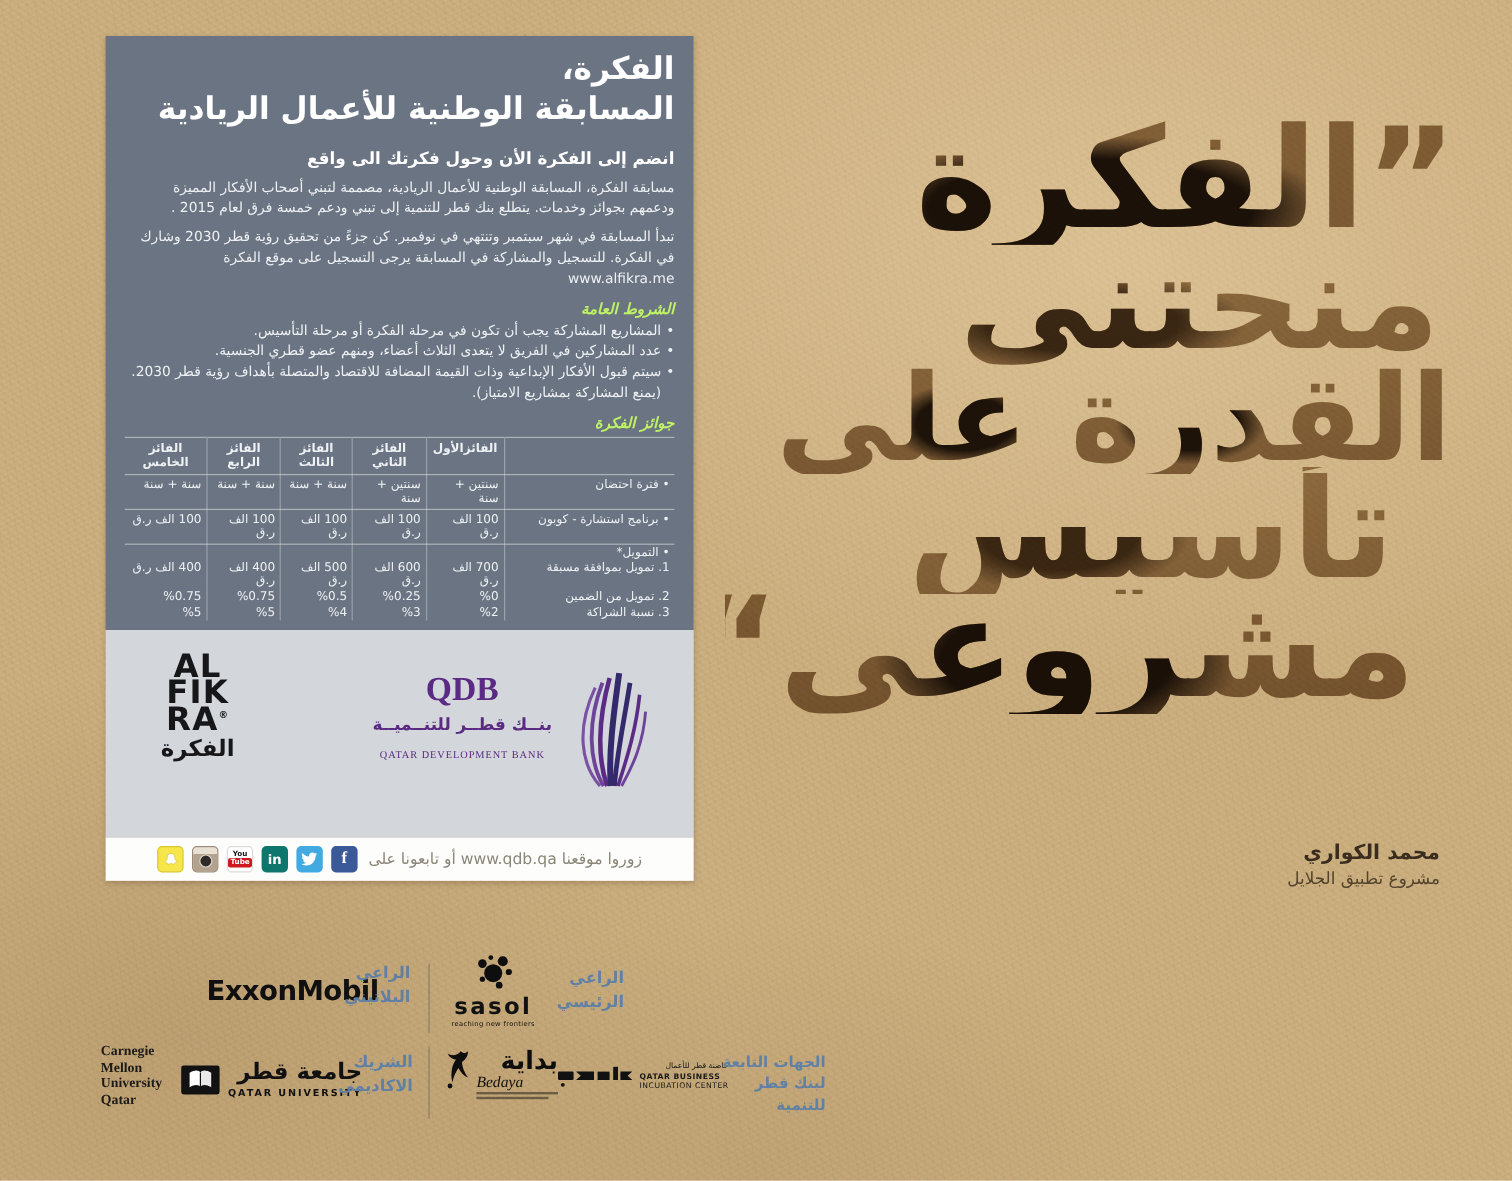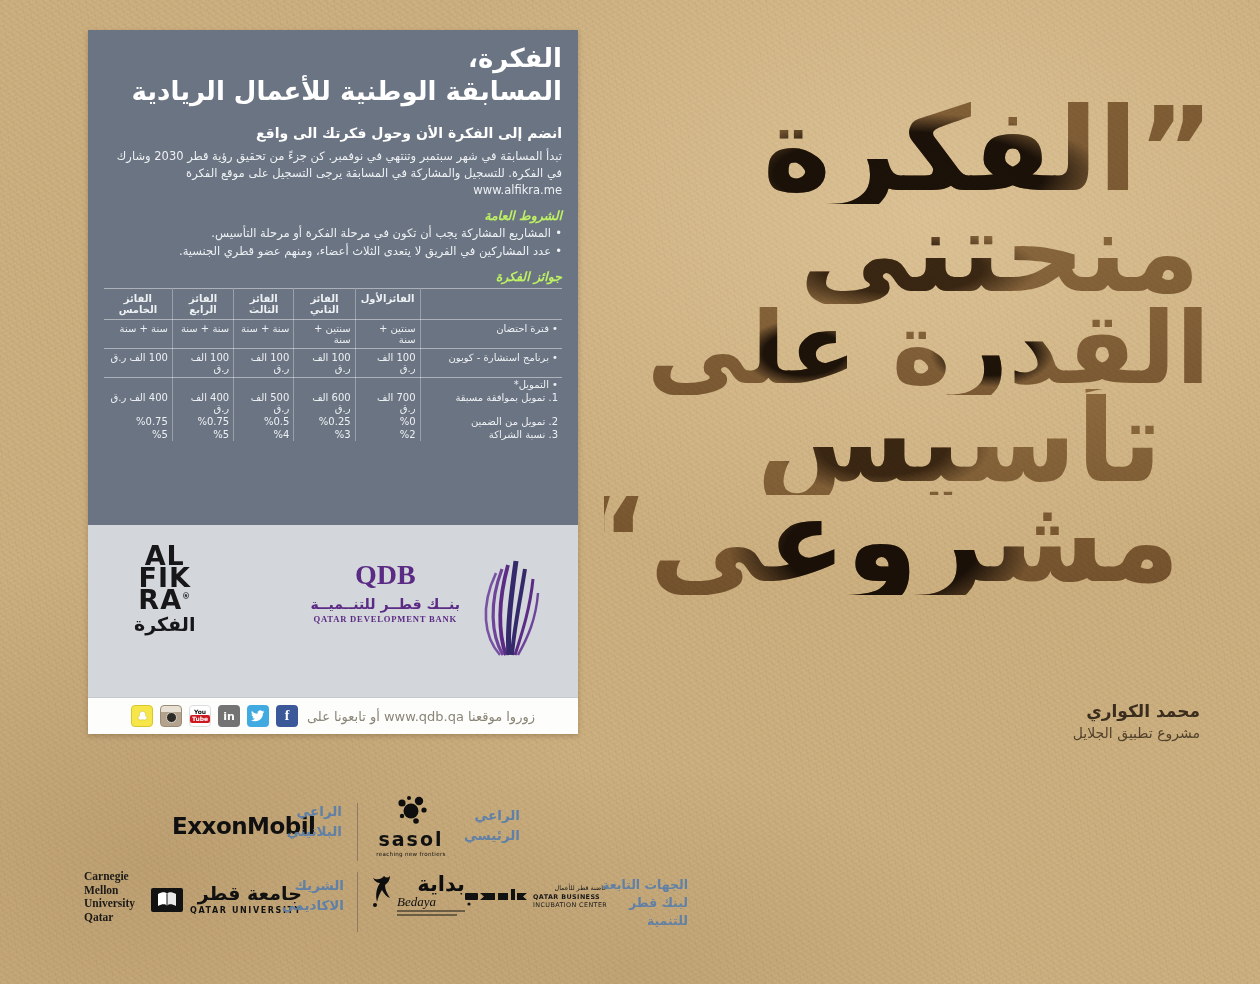--- a/index.html
+++ b/index.html
@@ -61,30 +61,30 @@
   tr.tight td{padding-top:1px;padding-bottom:1px;}
   .panel-logos{background:#d3d6da;height:172px;position:relative;}
   .alfikra{position:absolute;left:46px;top:20px;color:#17171a;text-align:center;}
   .alfikra .lt{font-size:27px;font-weight:bold;line-height:.82;letter-spacing:1px;}
   .alfikra .reg{font-size:8px;vertical-align:super;}
   .alfikra .ar{font-size:19px;font-weight:bold;margin-top:4px;line-height:1;}
   .qdb-group{position:absolute;right:38px;top:32px;display:flex;align-items:flex-start;gap:10px;}
   .qdb-text{text-align:center;margin-top:4px;}
   .qdb-word{font-family:"Liberation Serif",serif;font-size:28px;font-weight:bold;color:#5b2a84;line-height:1;}
   .qdb-ar{font-size:14px;font-weight:bold;color:#5b2a84;margin-top:8px;line-height:1;}
-  .qdb-en{font-family:"Liberation Serif",serif;font-size:8.6px;font-weight:bold;letter-spacing:.8px;color:#5b2a84;margin-top:3px;}
+  .qdb-en{font-family:"Liberation Serif",serif;font-size:8.6px;font-weight:normal;letter-spacing:.8px;color:#5b2a84;margin-top:13px;}
   .panel-social{background:#fdfdfc;height:36px;border-top:1px solid #c6cace;
     display:flex;align-items:center;justify-content:center;gap:9px;}
   .social-text{direction:rtl;font-size:13px;color:#8b8577;}
   .icons{display:flex;gap:7px;align-items:center;}
   .icn{width:22px;height:22px;border-radius:4px;display:flex;align-items:center;justify-content:center;
     font-weight:bold;color:#fff;box-sizing:border-box;}
   .icn.fb{background:#3b5899;font-size:14px;font-family:"Liberation Serif",serif;}
   .icn.tw{background:#41abe1;}
-  .icn.li{background:#737373;font-size:11px;}
+  .icn.li{background:#0f766e;font-size:11px;}
   .icn.yt{background:#fff;border:1px solid #ddd;flex-direction:column;gap:0;}
   .yt-top{color:#111;font-size:6px;line-height:6px;}
   .yt-bottom{background:#cc181e;color:#fff;font-size:6px;line-height:8px;border-radius:2px;padding:0 2px;}
   .icn.ig{background:linear-gradient(180deg,#e8e0d2 0 30%,#b3a28d 30% 100%);position:relative;border:1px solid #9c8c77;}
   .ig-lens{width:9px;height:9px;border-radius:50%;background:#2e2a28;border:1.5px solid #d9d2c4;margin-top:3px;}
   .icn.sc{background:#f6e64a;border:1px solid #d8c62c;}
 
   
   .sp-label{position:absolute;direction:rtl;text-align:right;color:#6080a6;font-weight:bold;
     font-size:13.5px;line-height:1.45;}
@@ -124,25 +124,27 @@
     <div class="credit-project">مشروع تطبيق الجلايل</div>
   </div>
 
   <div class="panel">
     <div class="panel-main">
       <div class="panel-title">
         <div>الفكرة،</div>
         <div>المسابقة الوطنية للأعمال الريادية</div>
       </div>
       <div class="intro-heading">انضم إلى الفكرة الأن وحول فكرتك الى واقع</div>
+      <div class="body-p">مسابقة الفكرة، المسابقة الوطنية للأعمال الريادية، مصممة لتبني أصحاب الأفكار المميزة ودعمهم بجوائز وخدمات. يتطلع بنك قطر للتنمية إلى تبني ودعم خمسة فرق لعام 2015 .</div>
       <div class="body-p">تبدأ المسابقة في شهر سبتمبر وتنتهي في نوفمبر. كن جزءً من تحقيق رؤية قطر 2030 وشارك في الفكرة. للتسجيل والمشاركة في المسابقة يرجى التسجيل على موقع الفكرة www.alfikra.me</div>
       <div class="sec-heading">الشروط العامة</div>
       <ul class="cond-list">
         <li>المشاريع المشاركة يجب أن تكون في مرحلة الفكرة أو مرحلة التأسيس.</li>
         <li>عدد المشاركين في الفريق لا يتعدى الثلاث أعضاء، ومنهم عضو قطري الجنسية.</li>
+        <li>سيتم قبول الأفكار الإبداعية وذات القيمة المضافة للاقتصاد والمتصلة بأهداف رؤية قطر 2030. (يمنع المشاركة بمشاريع الامتياز).</li>
       </ul>
       <div class="sec-heading">جوائز الفكرة</div>
       <table class="prizes" dir="rtl">
         <tbody>
             <tr class="rule">
           <th class="lbl"></th>
           <th>الفائزالأول</th>
           <th>الفائز الثاني</th>
           <th>الفائز الثالث</th>
           <th>الفائز الرابع</th>

